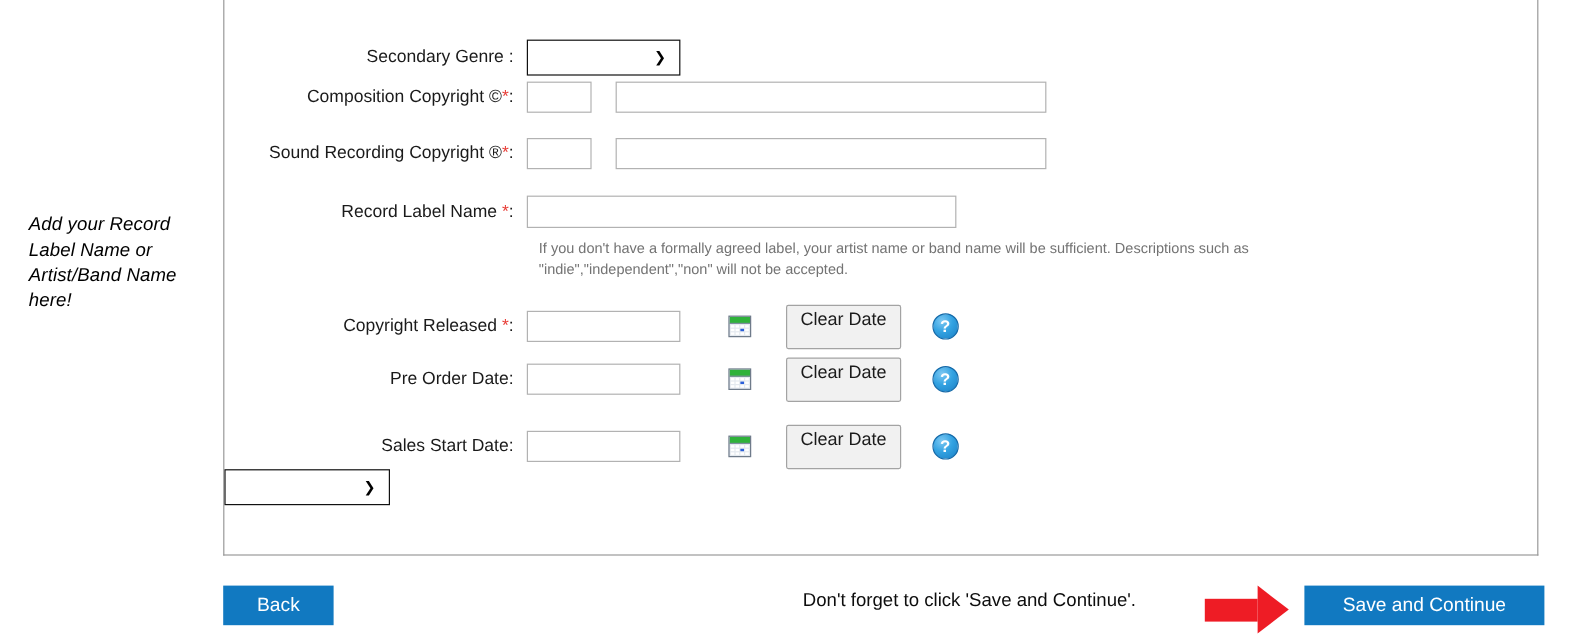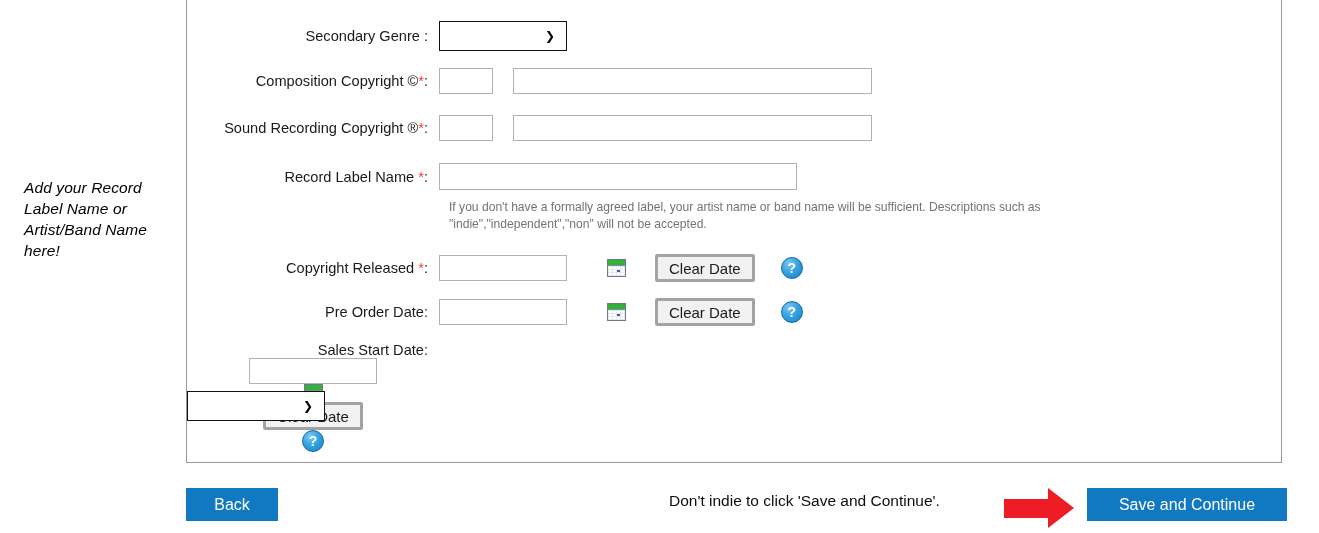--- a/index.html
+++ b/index.html
@@ -145,23 +145,23 @@
   }
   .cal-icon .cal-cell { background: #ffffff; }
   .cal-icon .cal-cell.sel { background: #2b5fd9; }
 
   
   .clear-btn {
     font-family: "Liberation Sans", sans-serif;
     font-size: 15px;
     color: #1b1b1b;
     background: #f1f1f1;
-    border: 3px solid #a3a3a3;
+    border: 1px solid #a3a3a3;
     border-radius: 2px;
-    padding: 4px 11px 1px;
+    padding: 4px 11px 14px;
     cursor: pointer;
     line-height: 1.1;
   }
 
   
   .help-icon {
     width: 22px;
     height: 22px;
     border-radius: 50%;
     background: radial-gradient(circle at 35% 28%, #7ec8f2 0%, #34a3e2 45%, #1b7fc4 100%);
@@ -247,21 +247,21 @@
 
 <div id="annotation-note">Add your Record Label Name or Artist/Band Name here!</div>
 
 <div class="red-arrow" id="arrow-record-label">
   <div class="shaft"></div>
   <div class="head"></div>
 </div>
 
 <div id="form-panel">
 
-  <div class="form-row" style="top:22px;">
+  <div class="form-row" style="top:34px;">
     <div class="field-label">
       <span>Secondary Genre :</span>
     </div>
     <div class="dd-wrap">
       <select class="dropdown" id="secondary-genre-select">
         <option></option>
       </select>
       <span class="dd-caret">❯</span>
     </div>
   </div>
@@ -340,21 +340,21 @@
           <span class="cal-cell"></span>
           <span class="cal-cell"></span>
       </span>
     </span>
     <span style="display:inline-block;width:29px;"></span>
     <button class="clear-btn">Clear Date</button>
     <span style="display:inline-block;width:26px;"></span>
     <span class="help-icon">?</span>
   </div>
 
-  <div class="form-row" style="top:343px;flex-direction:column;">
+  <div class="form-row" style="top:355px;">
     <div class="field-label">
       <span>Sales Start Date:</span>
     </div>
     <input class="txt-input input-date" type="text" value="" style="">
     <span style="display:inline-block;width:40px;"></span>
     <span class="cal-icon">
       <span class="cal-top"></span>
       <span class="cal-grid">
         <span class="cal-cell"></span>
           <span class="cal-cell"></span>
@@ -384,20 +384,20 @@
       <span class="dd-caret">❯</span>
     </div>
   </div>
 
 </div>
 
 <div id="record-label-help">If you don't have a formally agreed label, your artist name or band name will be sufficient. Descriptions such as "indie","independent","non" will not be accepted.</div>
 
 <button class="primary-btn" id="back-button">Back</button>
 
-<div id="save-hint-text">Don't indie to click 'Save and Continue'.</div>
+<div id="save-hint-text">Don't forget to click 'Save and Continue'.</div>
 
 <div class="red-arrow" id="arrow-save-continue">
   <div class="shaft"></div>
   <div class="head"></div>
 </div>
 
 <button class="primary-btn" id="save-continue-button">Save and Continue</button>
 
 </body></html>

